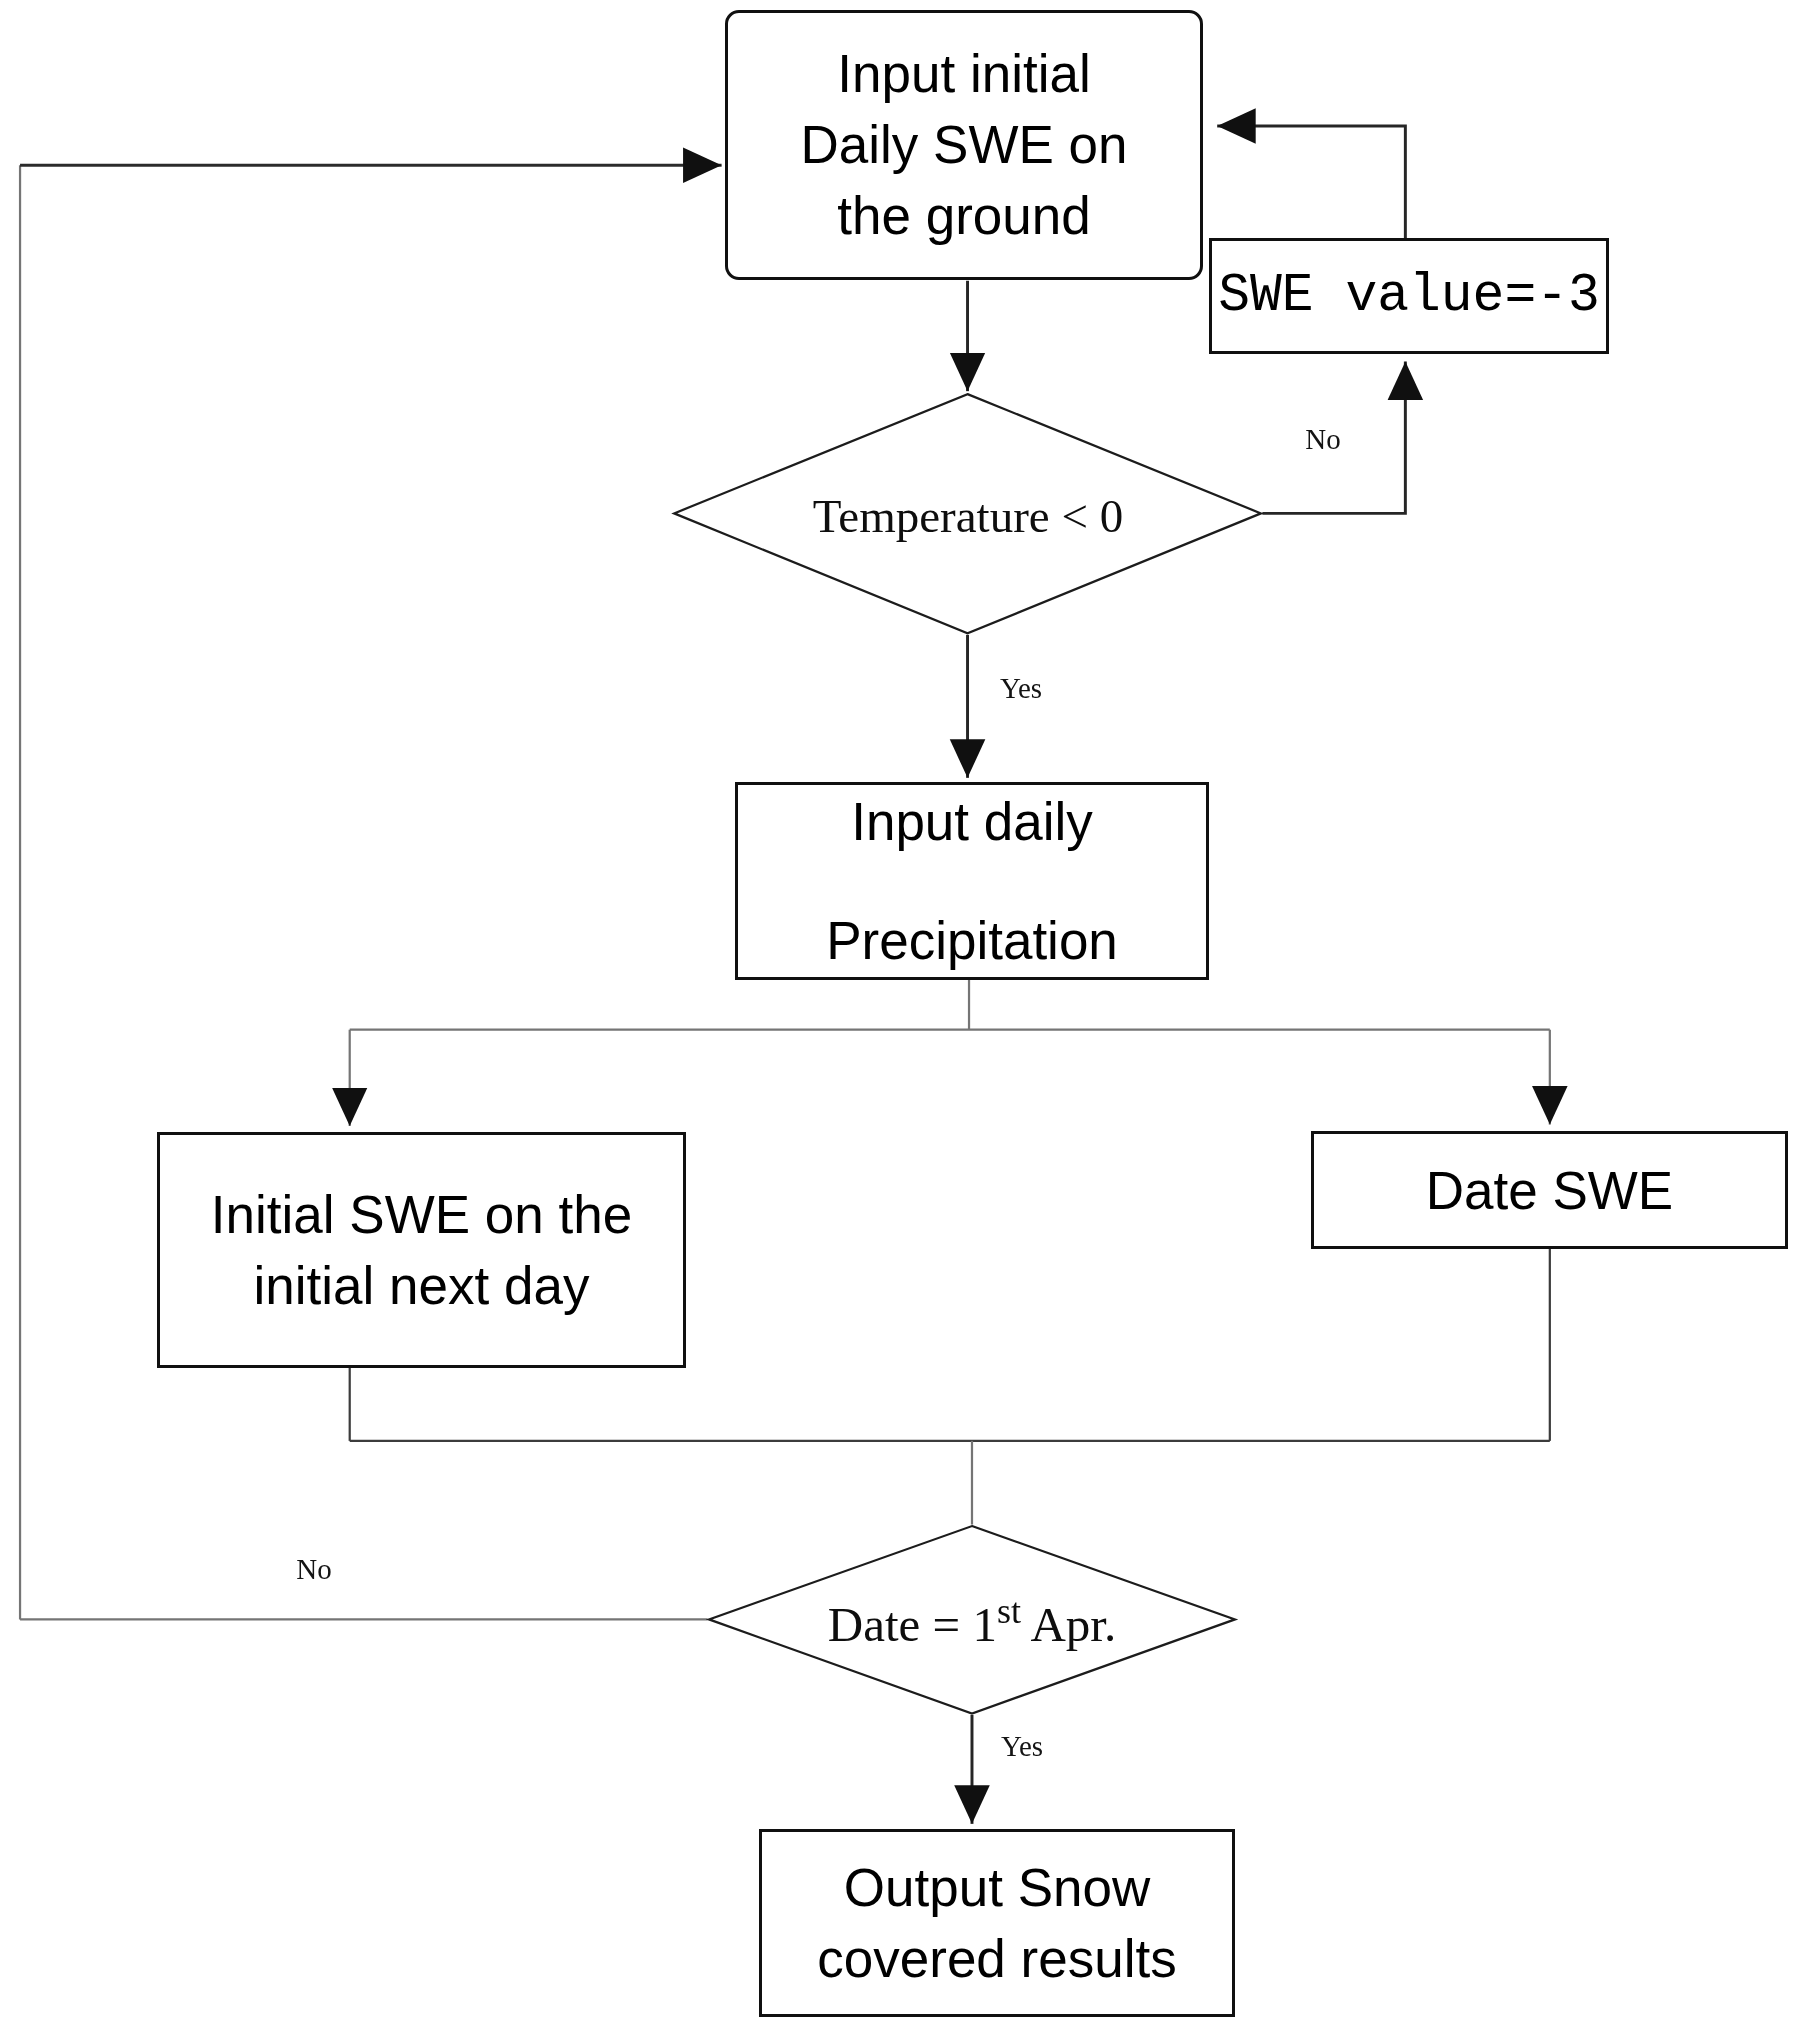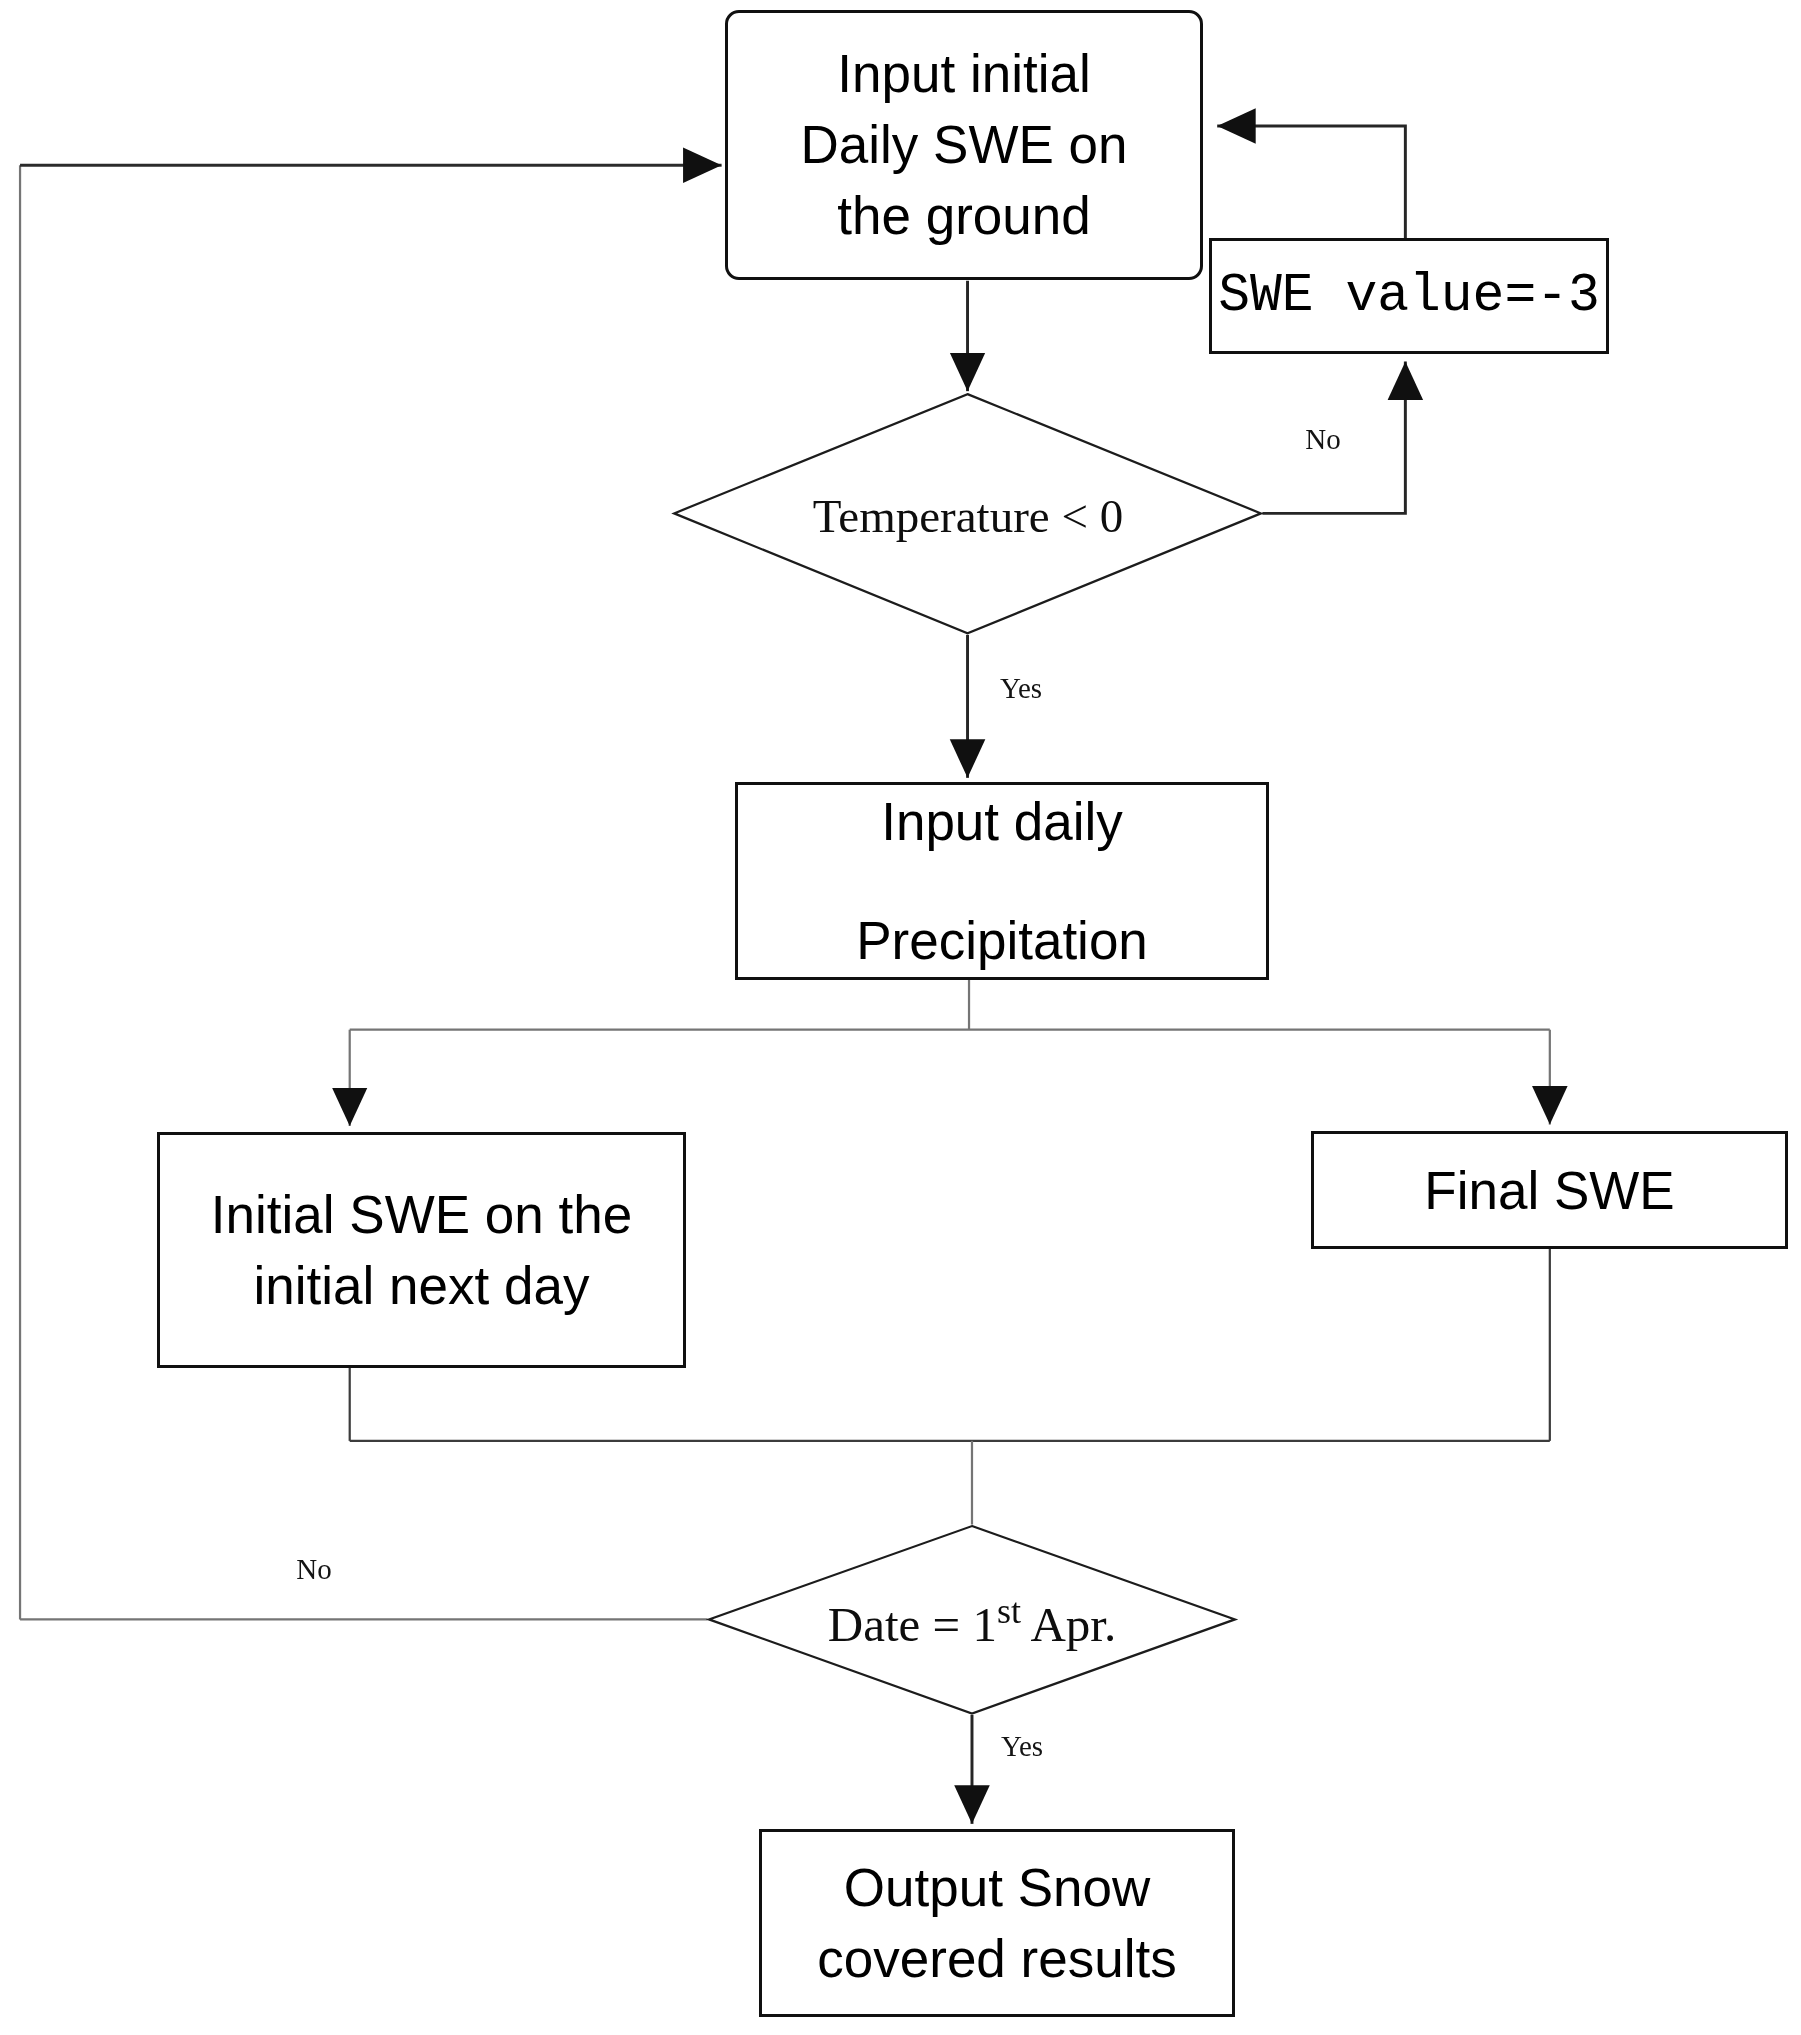--- a/index.html
+++ b/index.html
@@ -54,32 +54,32 @@
   <div class="node" style="left:725px;top:9.6px;width:478px;height:270px;border-radius:14px;">
     <span class="line">Input initial</span>
     <span class="line">Daily SWE on</span>
     <span class="line">the ground</span>
   </div>
 
   <div class="node" style="left:1209px;top:238px;width:400px;height:116px;font-family:Liberation Mono, monospace;">
     <span class="line">SWE value=-3</span>
   </div>
 
-  <div class="node" style="left:735px;top:782px;width:534px;height:198px;gap:48px;">
+  <div class="node" style="left:735px;top:782px;width:474px;height:198px;gap:48px;">
     <span class="line">Input daily</span>
     <span class="line">Precipitation</span>
   </div>
 
   <div class="node" style="left:109px;top:1132px;width:529px;height:236px;margin-left:48px;">
     <span class="line">Initial SWE on the</span>
     <span class="line">initial next day</span>
   </div>
 
   <div class="node" style="left:1311px;top:1131px;width:477px;height:118px;">
-    <span class="line">Final SWE</span>
+    <span class="line">Date SWE</span>
   </div>
 
   <div class="node" style="left:759px;top:1829px;width:476px;height:188px;">
     <span class="line">Output Snow</span>
     <span class="line">covered results</span>
   </div>
 
   <div class="dtext" style="left:968px;top:516px;">Temperature &lt; 0</div>
 
   <div class="dtext date" style="left:972px;top:1624px;">

